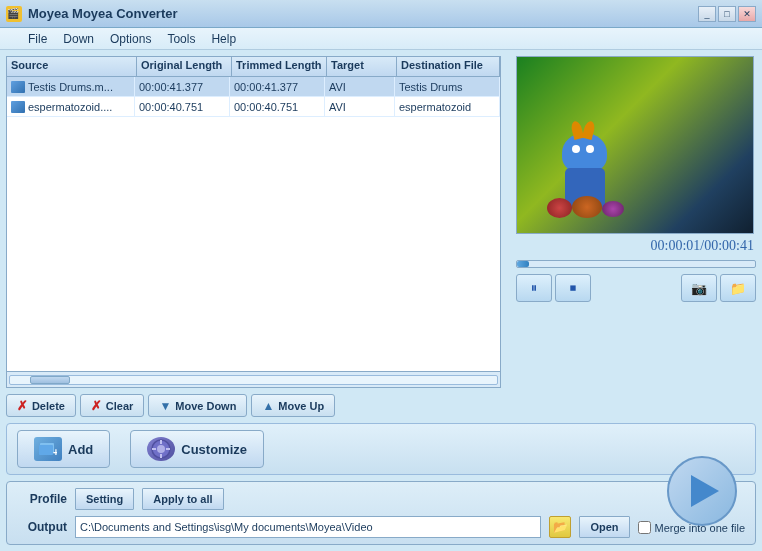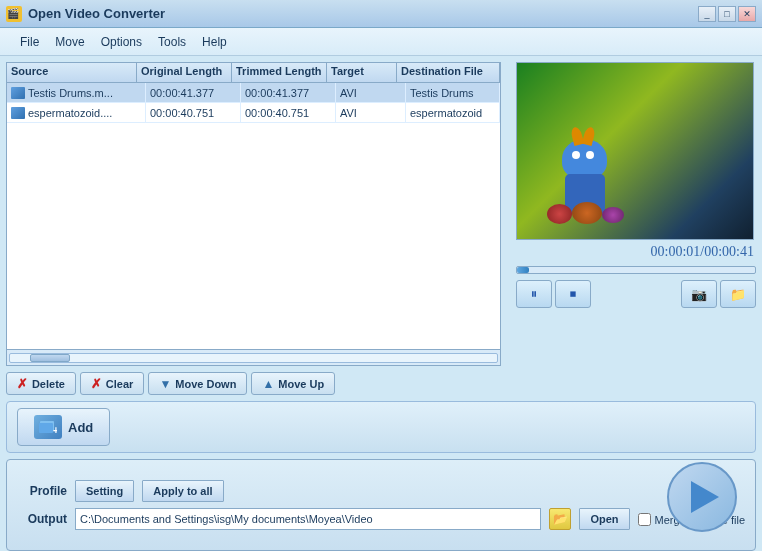--- a/index.html
+++ b/index.html
@@ -56,24 +56,24 @@
       align-items: center;
       justify-content: center;
       font-size: 9px;
       color: #1a3a5c;
     }
     .title-btn.close { background: linear-gradient(to bottom, #f8d8d8, #e8a8a8); }
 
     
     .menu-bar {
       background: linear-gradient(to bottom, #e8f4fc, #d8ecf8);
-      height: 28px;
-      display: flex;
-      align-items: center;
-      padding: 0 12px;
+      height: 22px;
+      display: flex;
+      align-items: center;
+      padding: 0 20px;
       border-bottom: 1px solid #b0cce0;
     }
     .menu-item {
       padding: 2px 8px;
       cursor: pointer;
       color: #1a3a5c;
       font-size: 12px;
       border-radius: 2px;
     }
 
@@ -141,21 +141,21 @@
       padding: 2px 4px;
       border-right: 1px solid #ddeeff;
       font-size: 11px;
       color: #1a3a5c;
       white-space: nowrap;
       overflow: hidden;
       display: flex;
       align-items: center;
       gap: 3px;
     }
-    .td-source { width: 139px; }
+    .td-source { width: 128px; }
     .td-orig { width: 95px; }
     .td-trim { width: 95px; }
     .td-target { width: 70px; }
     .td-dest { flex: 1; }
     .file-icon {
       width: 14px;
       height: 12px;
       background: linear-gradient(135deg, #60a0e0, #3070b0);
       border-radius: 1px;
       flex-shrink: 0;
@@ -422,21 +422,21 @@
       justify-content: center;
       color: white;
       font-size: 12px;
     }
 
     
     .bottom-section {
       background: linear-gradient(to bottom, #ddeef8, #c8dff0);
       border: 1px solid #88aac8;
       border-radius: 4px;
-      padding: 20px 10px;
+      padding: 6px 10px;
       display: flex;
       flex-direction: column;
       gap: 6px;
     }
     .form-row {
       display: flex;
       align-items: center;
       gap: 8px;
     }
     .form-label {
@@ -524,32 +524,32 @@
       border-left: 28px solid #4488cc;
       margin-left: 6px;
     }
   </style>
 </head>
 <body>
 
 <div class="title-bar">
   <div class="title-bar-left">
     <div class="title-bar-icon">🎬</div>
-    <span class="title-bar-text">Open Video Converter</span>
+    <span class="title-bar-text">Moyea Moyea Converter</span>
   </div>
   <div class="title-bar-controls">
     <button class="title-btn">_</button>
     <button class="title-btn">□</button>
     <button class="title-btn close">✕</button>
   </div>
 </div>
 
 <div class="menu-bar">
   <span class="menu-item">File</span>
-  <span class="menu-item">Move</span>
+  <span class="menu-item">Down</span>
   <span class="menu-item">Options</span>
   <span class="menu-item">Tools</span>
   <span class="menu-item">Help</span>
 </div>
 
 <div class="main-content">
 
   <div class="top-section">
 
     <div style="flex:1; display:flex; flex-direction:column; gap:4px;">
@@ -665,20 +665,33 @@
     <button class="big-btn">
       <div class="big-btn-icon-add">
         <svg width="18" height="16" viewBox="0 0 18 16">
           <rect x="1" y="2" width="14" height="10" fill="#80c0f0" rx="1"></rect>
           <rect x="0" y="4" width="14" height="10" fill="#60a8e8" rx="1"></rect>
           <text x="14" y="15" fill="white" font-size="10" font-weight="bold">+</text>
         </svg>
       </div>
       <span>Add</span>
     </button>
+    <button class="big-btn">
+      <div class="big-btn-icon-custom">
+        <svg width="22" height="22" viewBox="0 0 22 22">
+          <circle cx="11" cy="11" r="9" fill="#7070c8" stroke="#5050a0" stroke-width="1.5"></circle>
+          <circle cx="11" cy="11" r="4" fill="#b0b0e8"></circle>
+          <rect x="10" y="2" width="2" height="4" fill="#c0c0f0"></rect>
+          <rect x="10" y="16" width="2" height="4" fill="#c0c0f0"></rect>
+          <rect x="2" y="10" width="4" height="2" fill="#c0c0f0"></rect>
+          <rect x="16" y="10" width="4" height="2" fill="#c0c0f0"></rect>
+        </svg>
+      </div>
+      <span>Customize</span>
+    </button>
   </div>
 
   <div class="bottom-section" style="position:relative;">
 
     <div class="form-row">
       <span class="form-label">Profile</span>
       <button class="small-btn">Setting</button>
       <button class="small-btn">Apply to all</button>
     </div>
 

